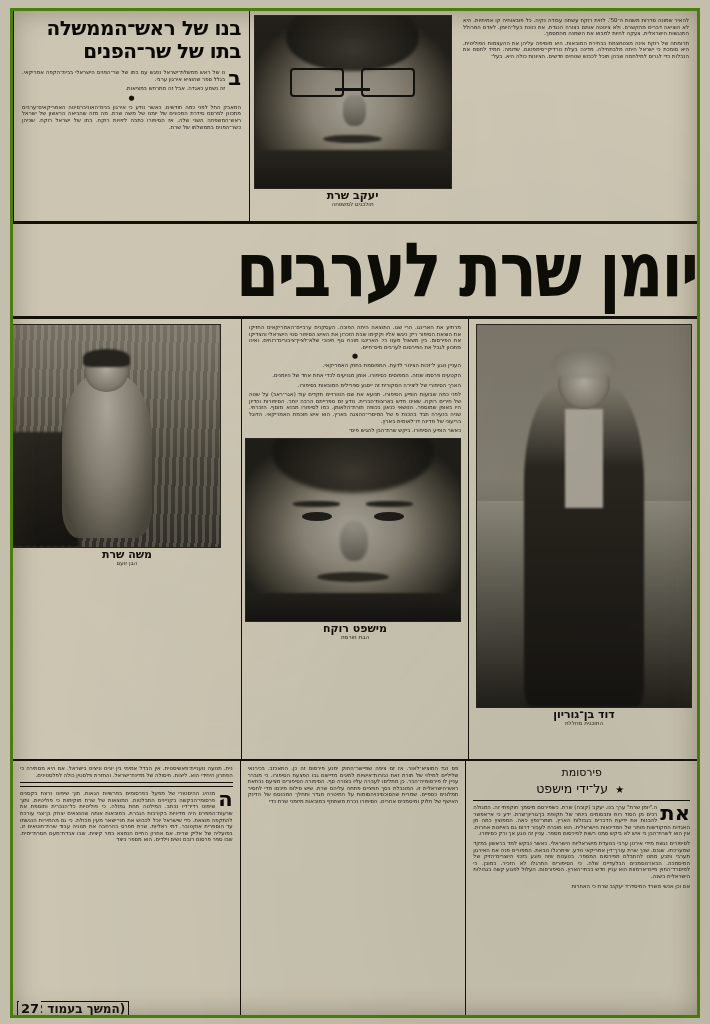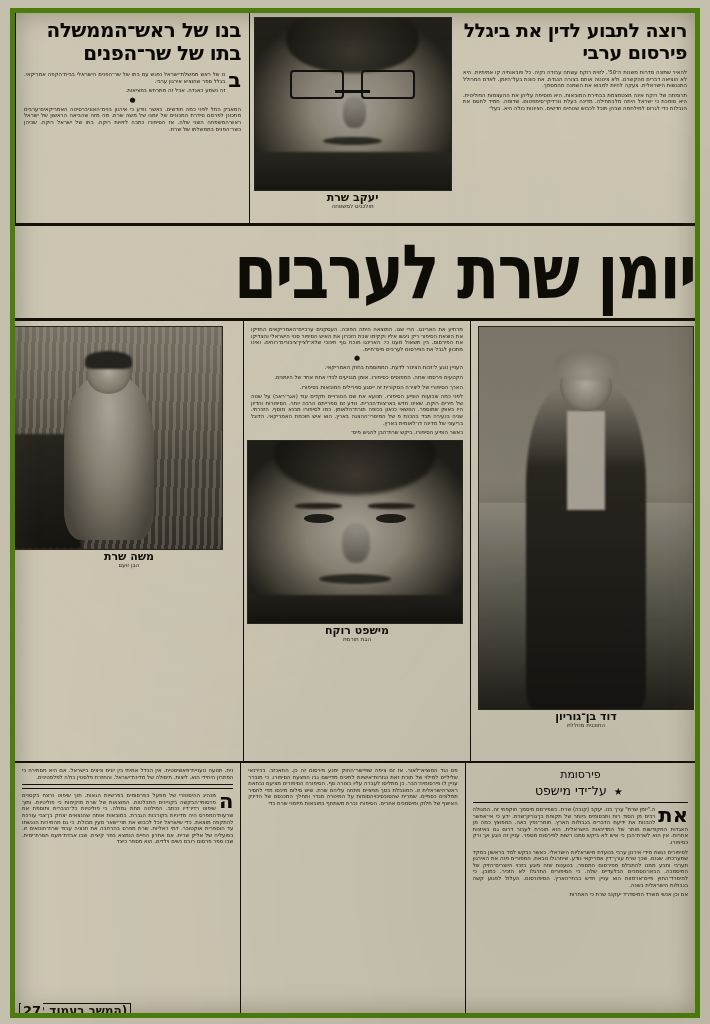--- a/index.html
+++ b/index.html
@@ -32,21 +32,21 @@
       radial-gradient(ellipse at 30% 20%, rgba(255,255,255,0.10), rgba(0,0,0,0) 60%),
       radial-gradient(ellipse at 75% 85%, rgba(0,0,0,0.07), rgba(0,0,0,0) 65%);
     mix-blend-mode: multiply;
     opacity: .8;
   }
   .sheet {
     position: relative;
     width: 690px;
     height: 1010px;
     background: #cac4b1;
-    border: 5px solid #4d7c0f;
+    border: 3px solid #4d7c0f;
     box-sizing: border-box;
     overflow: hidden;
   }
 
   
   .heb {
     font-family: "DejaVu Sans", sans-serif;
     direction: rtl;
     text-align: right;
     color: #15120c;
@@ -510,21 +510,20 @@
           <div class="f1-bridge"></div>
           <div class="f1-nose"></div>
           <div class="f1-mouth"></div>
           <div class="f1-suit"></div>
         </div>
         <div class="cap">יעקב שרת</div>
         <div class="cap-sub">תולכנים למשפחה</div>
       </div>
 
       <div class="top-col col-left">
-        <h1 class="headline l">רוצה לתבוע לדין את ביגלל פירסום ערבי</h1>
         <div class="body-text">
           <p style="margin:0 0 3px 0">להאיר שמונה סדרות משנות ה־50'. לזוית רוקח עשתה עבודה נקיה. כל פובאוחיה קו אמיתיות. היא לא הוציאה דברים מהקשרם. ולא ציטטה אותם בצורה הנגדת. את כוונת בעל־היומן. לאדם המרולל התנגשות הישראלית. צעקה להיות למבוא את השמנה מהמסמך.</p>
           <p style="margin:0 0 3px 0">תרומתה של רוקח אינה מצטמצמת בבחירת המובאות. היא מוסיפה עליהן את ההעצמות הפוליטית. היא סומכת כי ישראל היתה מלבתחילה. מדינה בעלת נורדיקי־סימפטום. שדומה. חמיד לחסם את הנבלות כדי לגרוס למילחמה שבהן תוכל לכבוש שטחים חדשים. הציונות כולה היא. בעל־</p>
           <p style="margin:0"></p>
         </div>
       </div>
     </div>
 
     <div class="banner">
       <div class="banner-title">יומן שרת לערבים</div>

